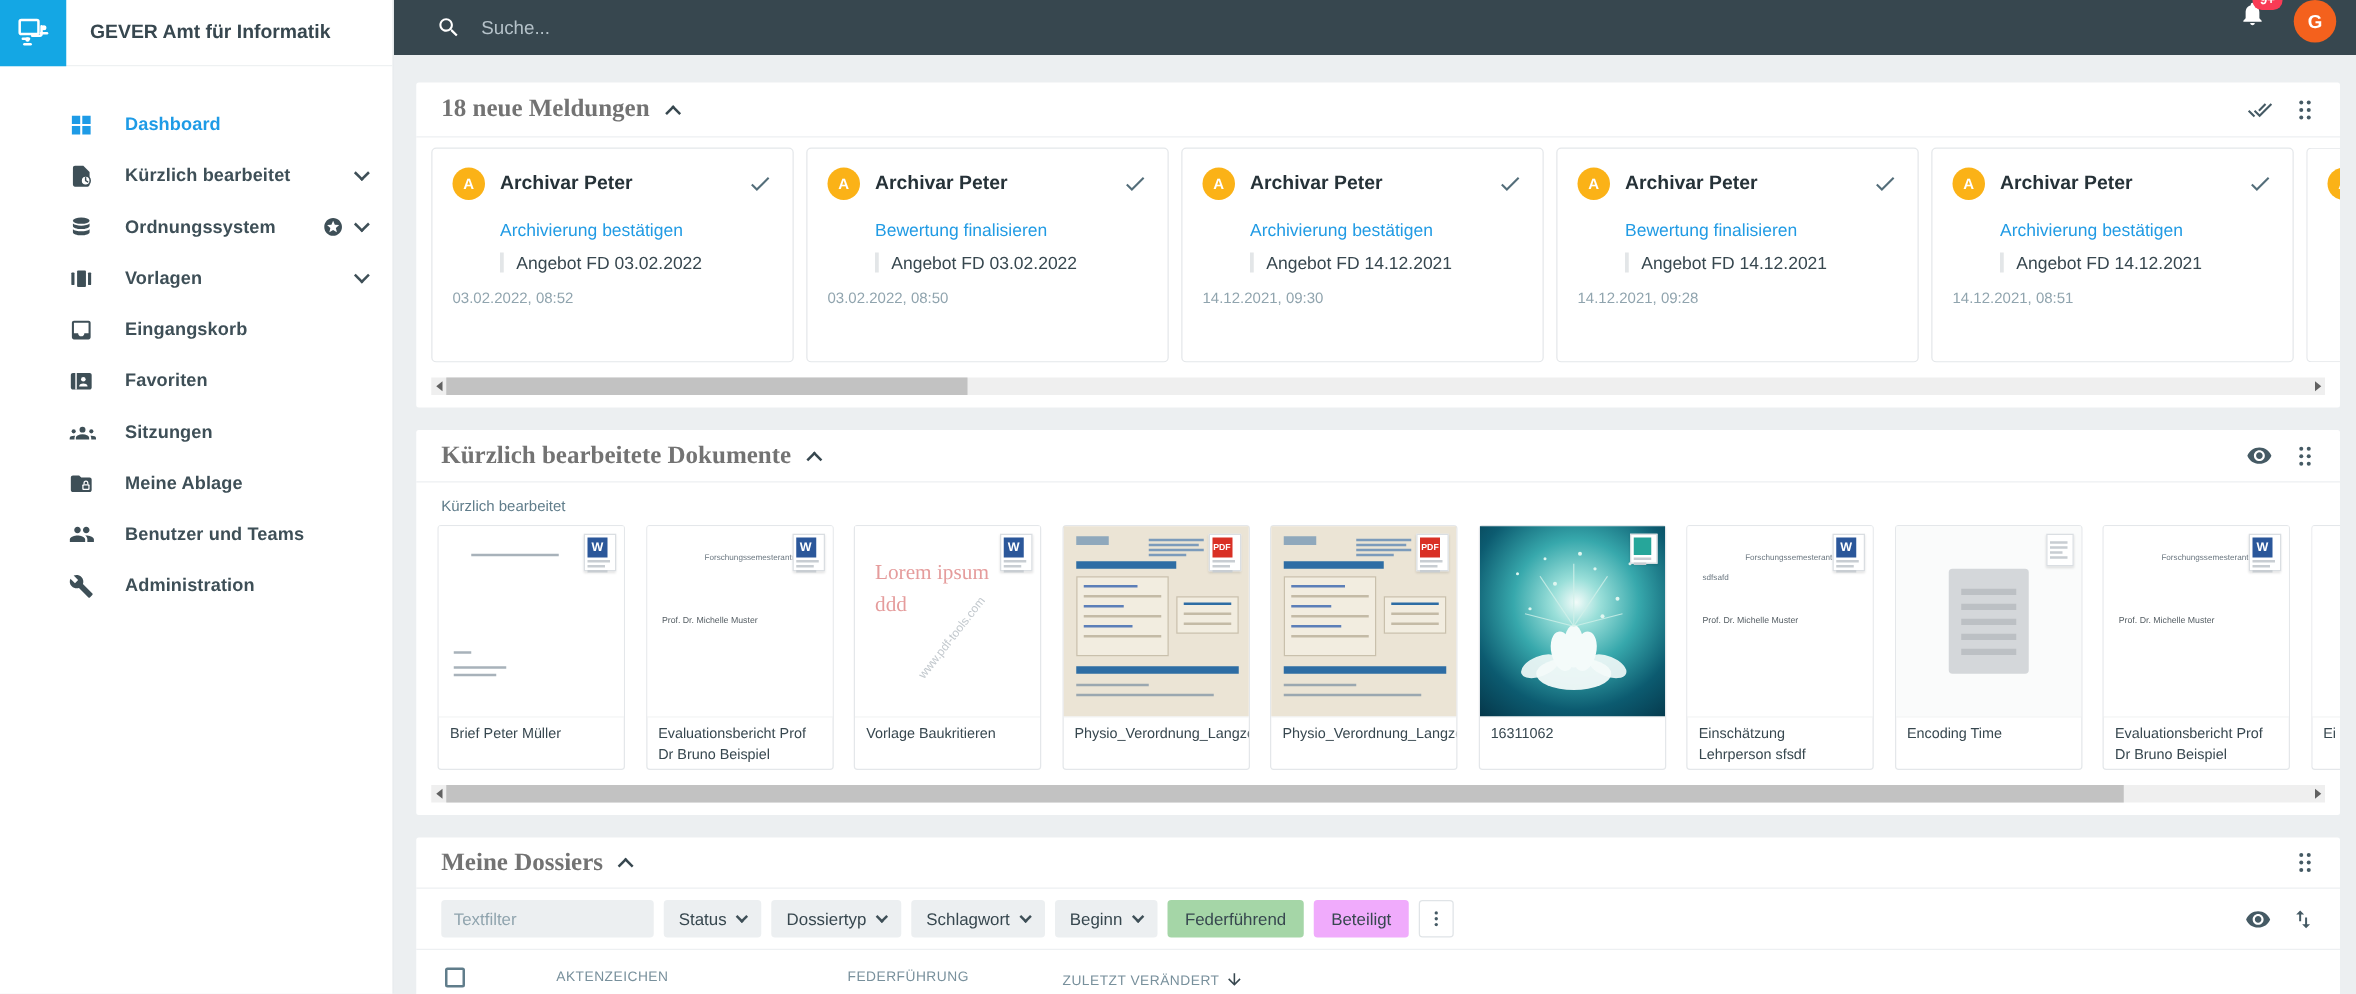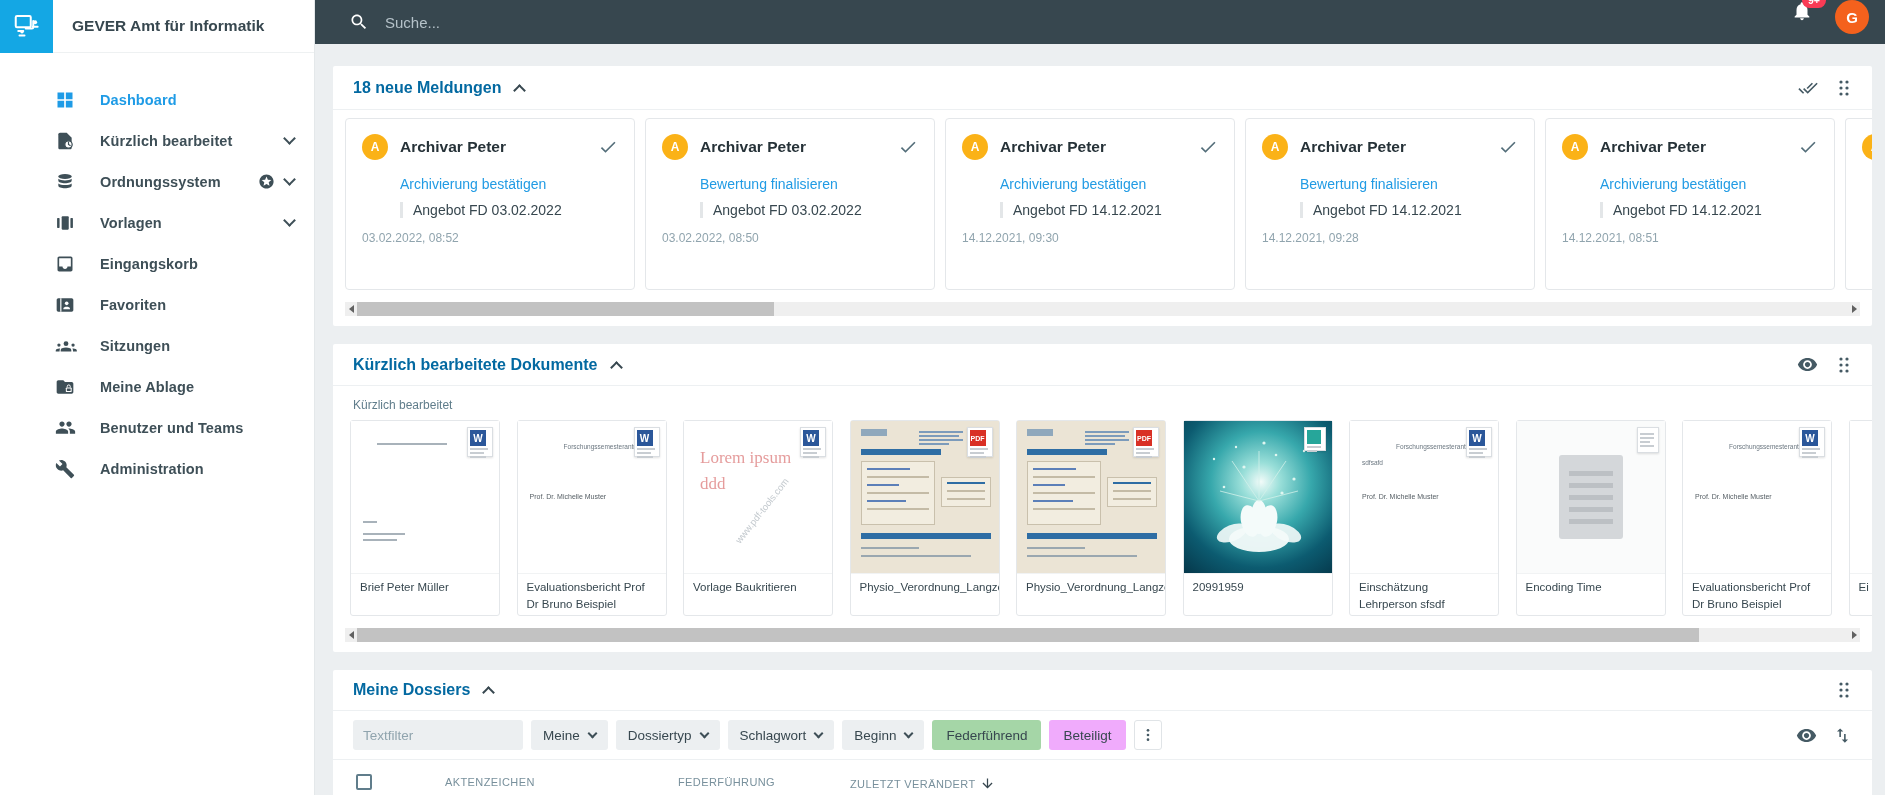--- a/index.html
+++ b/index.html
@@ -34,21 +34,21 @@
   .bell-wrap{position:relative;margin-right:22px;color:#fff;cursor:pointer;}
   .badge{position:absolute;top:-7px;left:11px;background:#F93B55;color:#fff;font-size:10.5px;
     font-weight:700;border-radius:9px;padding:2px 6px;line-height:1;}
   .avatar{width:34px;height:34px;border-radius:50%;background:#F4611D;color:#fff;font-size:15px;
     font-weight:700;display:flex;align-items:center;justify-content:center;cursor:pointer;}
 
   
   .main{position:absolute;left:315px;top:54px;right:0;bottom:0;padding:12px 13px 0 18px;}
   .section{background:#fff;border-radius:2px;margin-bottom:18px;}
   .sec-head{height:44px;display:flex;align-items:center;padding:0 20px;border-bottom:1px solid #EDF0F2;}
-  .sec-title{font-size:16px;font-weight:700;color:#0369a1;margin-right:14px;}
+  .sec-title{font-size:20px;font-weight:700;color:#737373;margin-right:14px;font-family:Liberation Serif, serif;}
   .head-icons{margin-left:auto;display:flex;align-items:center;gap:18px;color:#455A64;}
   .head-icons svg{cursor:pointer;}
 
   
   .cards-row{display:flex;gap:10px;padding:8px 12px 0 12px;overflow:hidden;}
   .m-card{width:290px;min-width:290px;height:172px;border:1px solid #E4E7EA;border-radius:4px;
     background:#fff;padding:15px 16px;position:relative;}
   .m-top{display:flex;align-items:center;}
   .m-avatar{width:26px;height:26px;border-radius:50%;background:#FBB217;color:#fff;font-size:12px;
     font-weight:700;display:flex;align-items:center;justify-content:center;margin-right:12px;flex-shrink:0;}
@@ -584,21 +584,21 @@
             </g>
           </svg>
           <div class="file-badge img" style="width:22px;height:24px;">
               <div class="fb-square" style="width:14px;height:14px;"></div>
               <div class="fb-lines">
                 <i style="width:14px"></i>
                 <i style="width:10px"></i>
               </div>
             </div>
         </div>
-        <div class="d-label">20991959</div>
+        <div class="d-label">16311062</div>
       </div>
 
       <div class="d-card">
         <div class="d-thumb">
           <span class="t-title">Forschungssemesterantr</span>
           <span class="t-text" style="left:12px;top:38px;">sdfsafd</span>
           <span class="t-author">Prof. Dr. Michelle Muster</span>
           <div class="file-badge word">
               <div class="fb-square">W</div>
               <div class="fb-lines">
@@ -680,21 +680,21 @@
             <circle cx="11" cy="9" r="1.6"></circle>
             <circle cx="5" cy="15" r="1.6"></circle>
             <circle cx="11" cy="15" r="1.6"></circle>
           </svg>
       </span>
     </div>
 
     <div class="filter-row" style="border-top:1px solid #EDF0F2;">
       <input class="textfilter" placeholder="Textfilter" style="">
       <span class="chip">
-          <span>Meine</span>
+          <span>Status</span>
           <span class="chev"></span>
         </span>
       <span class="chip">
           <span>Dossiertyp</span>
           <span class="chev"></span>
         </span>
       <span class="chip">
           <span>Schlagwort</span>
           <span class="chev"></span>
         </span>

